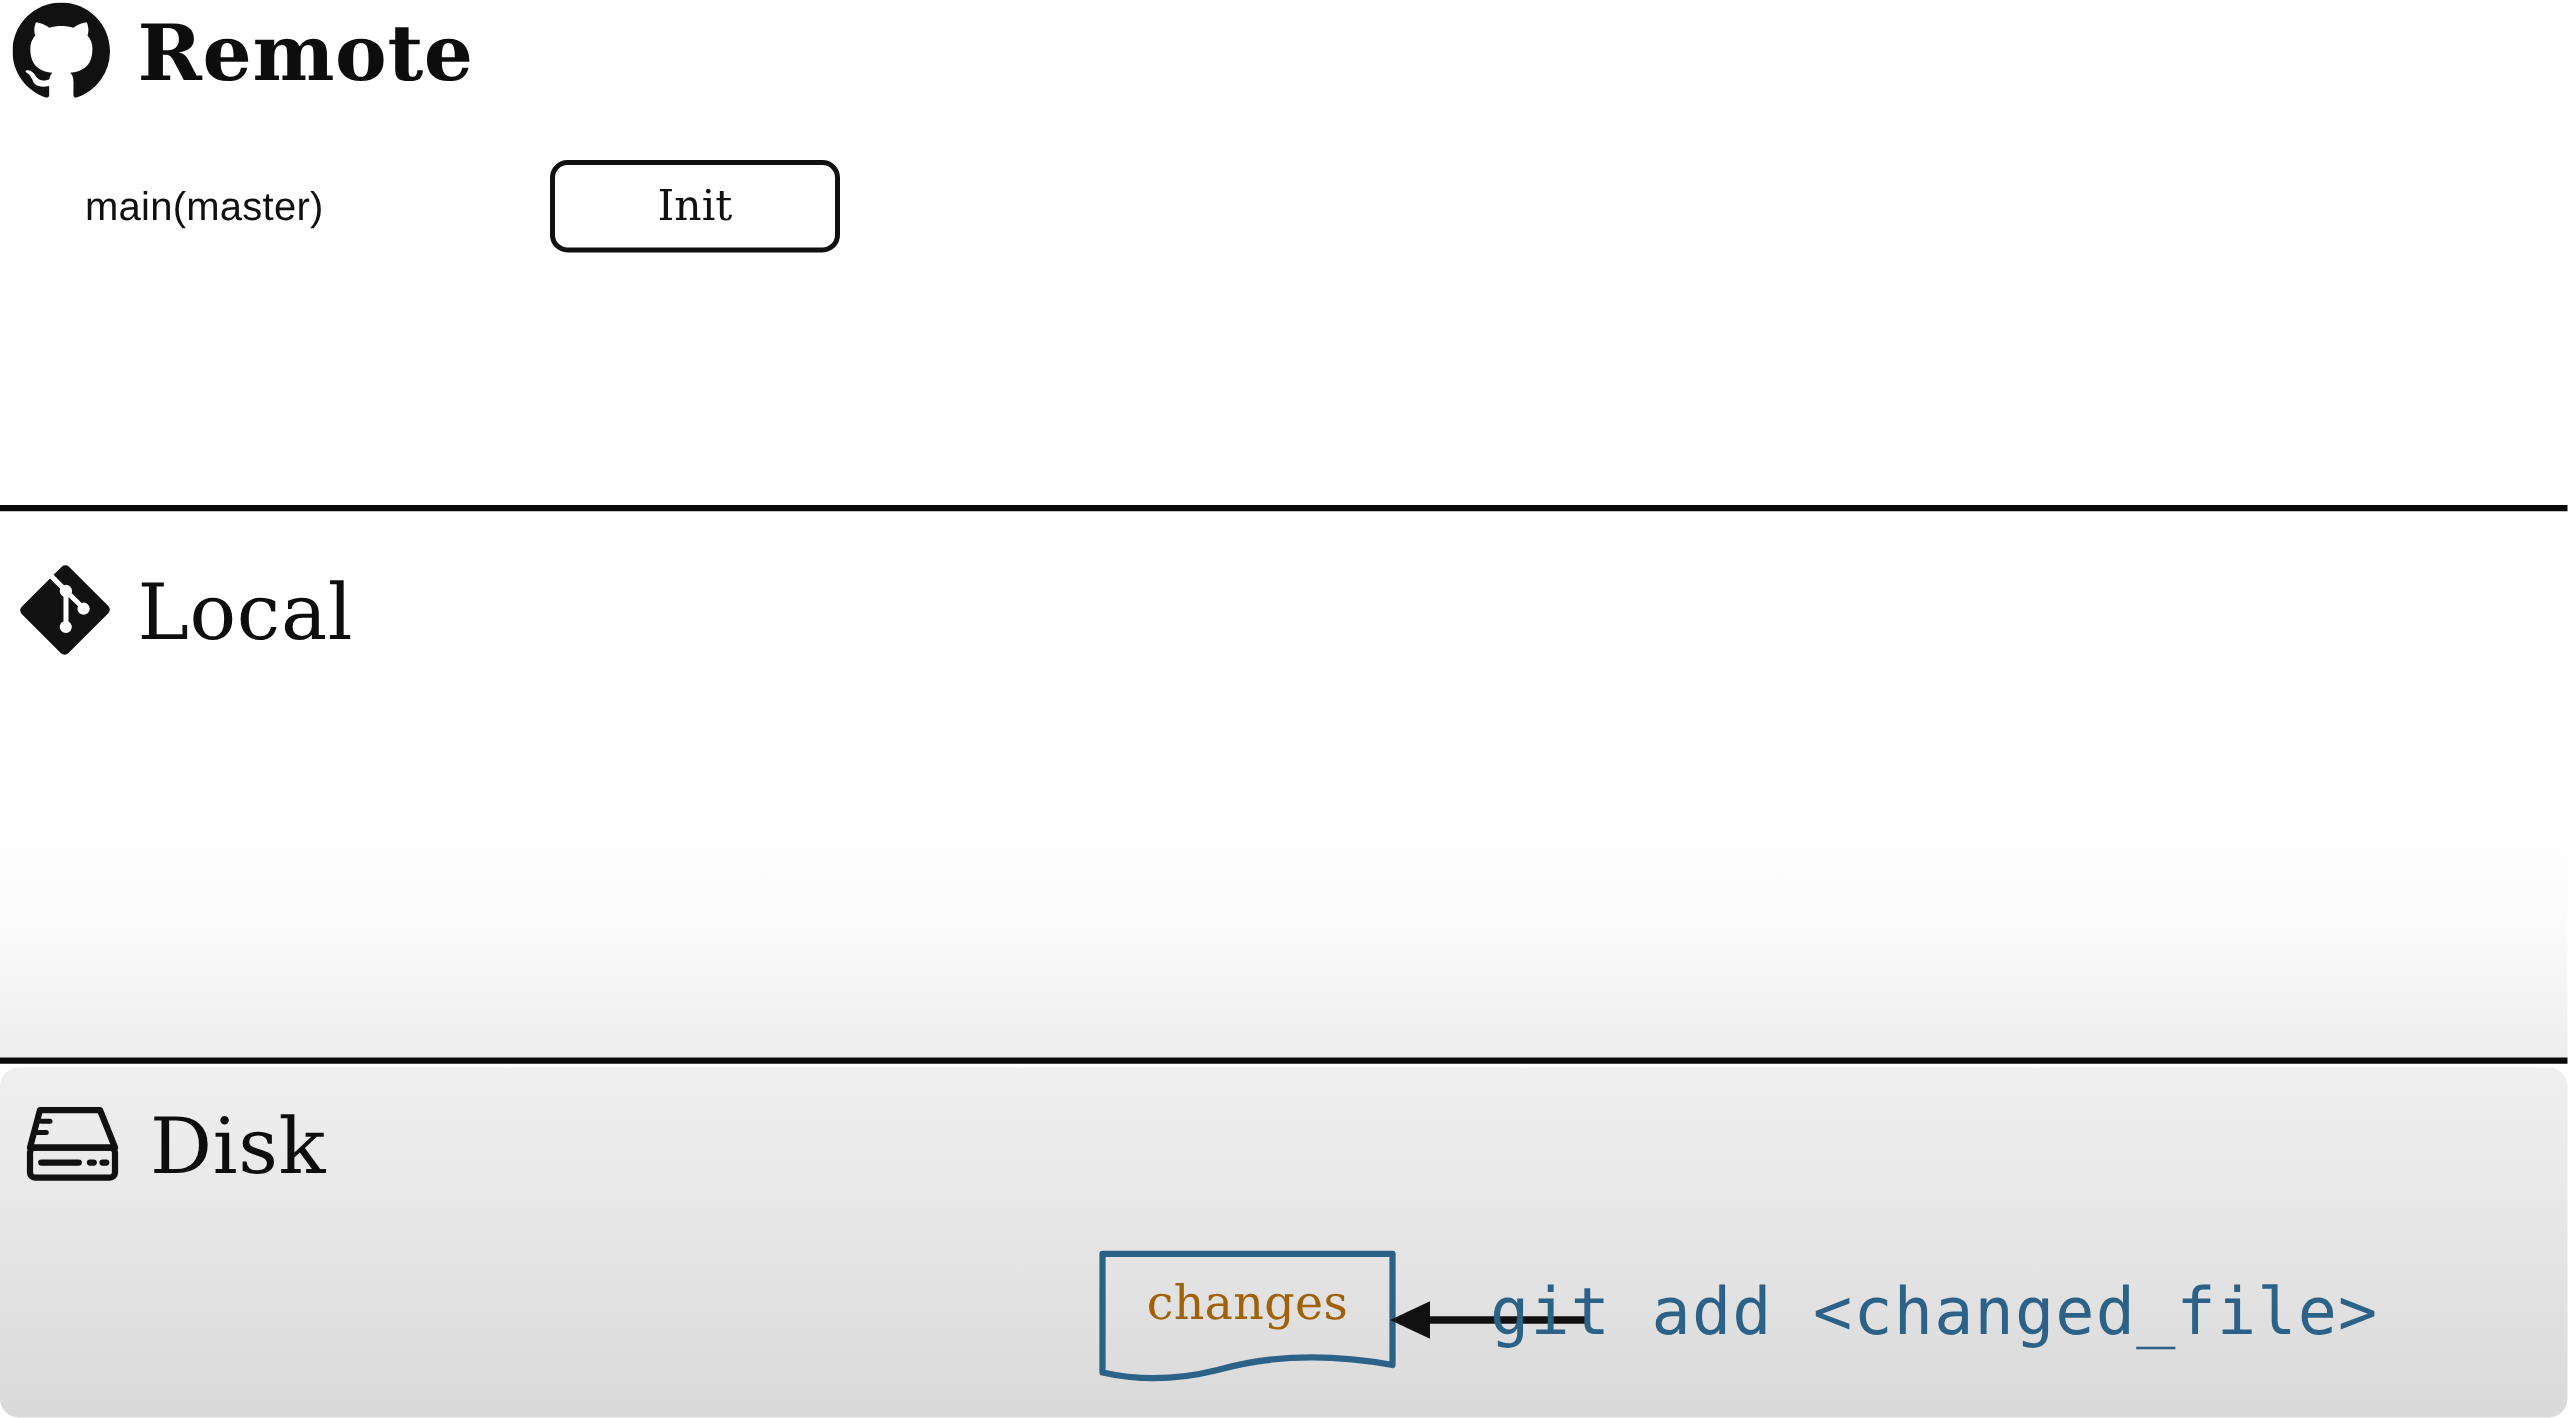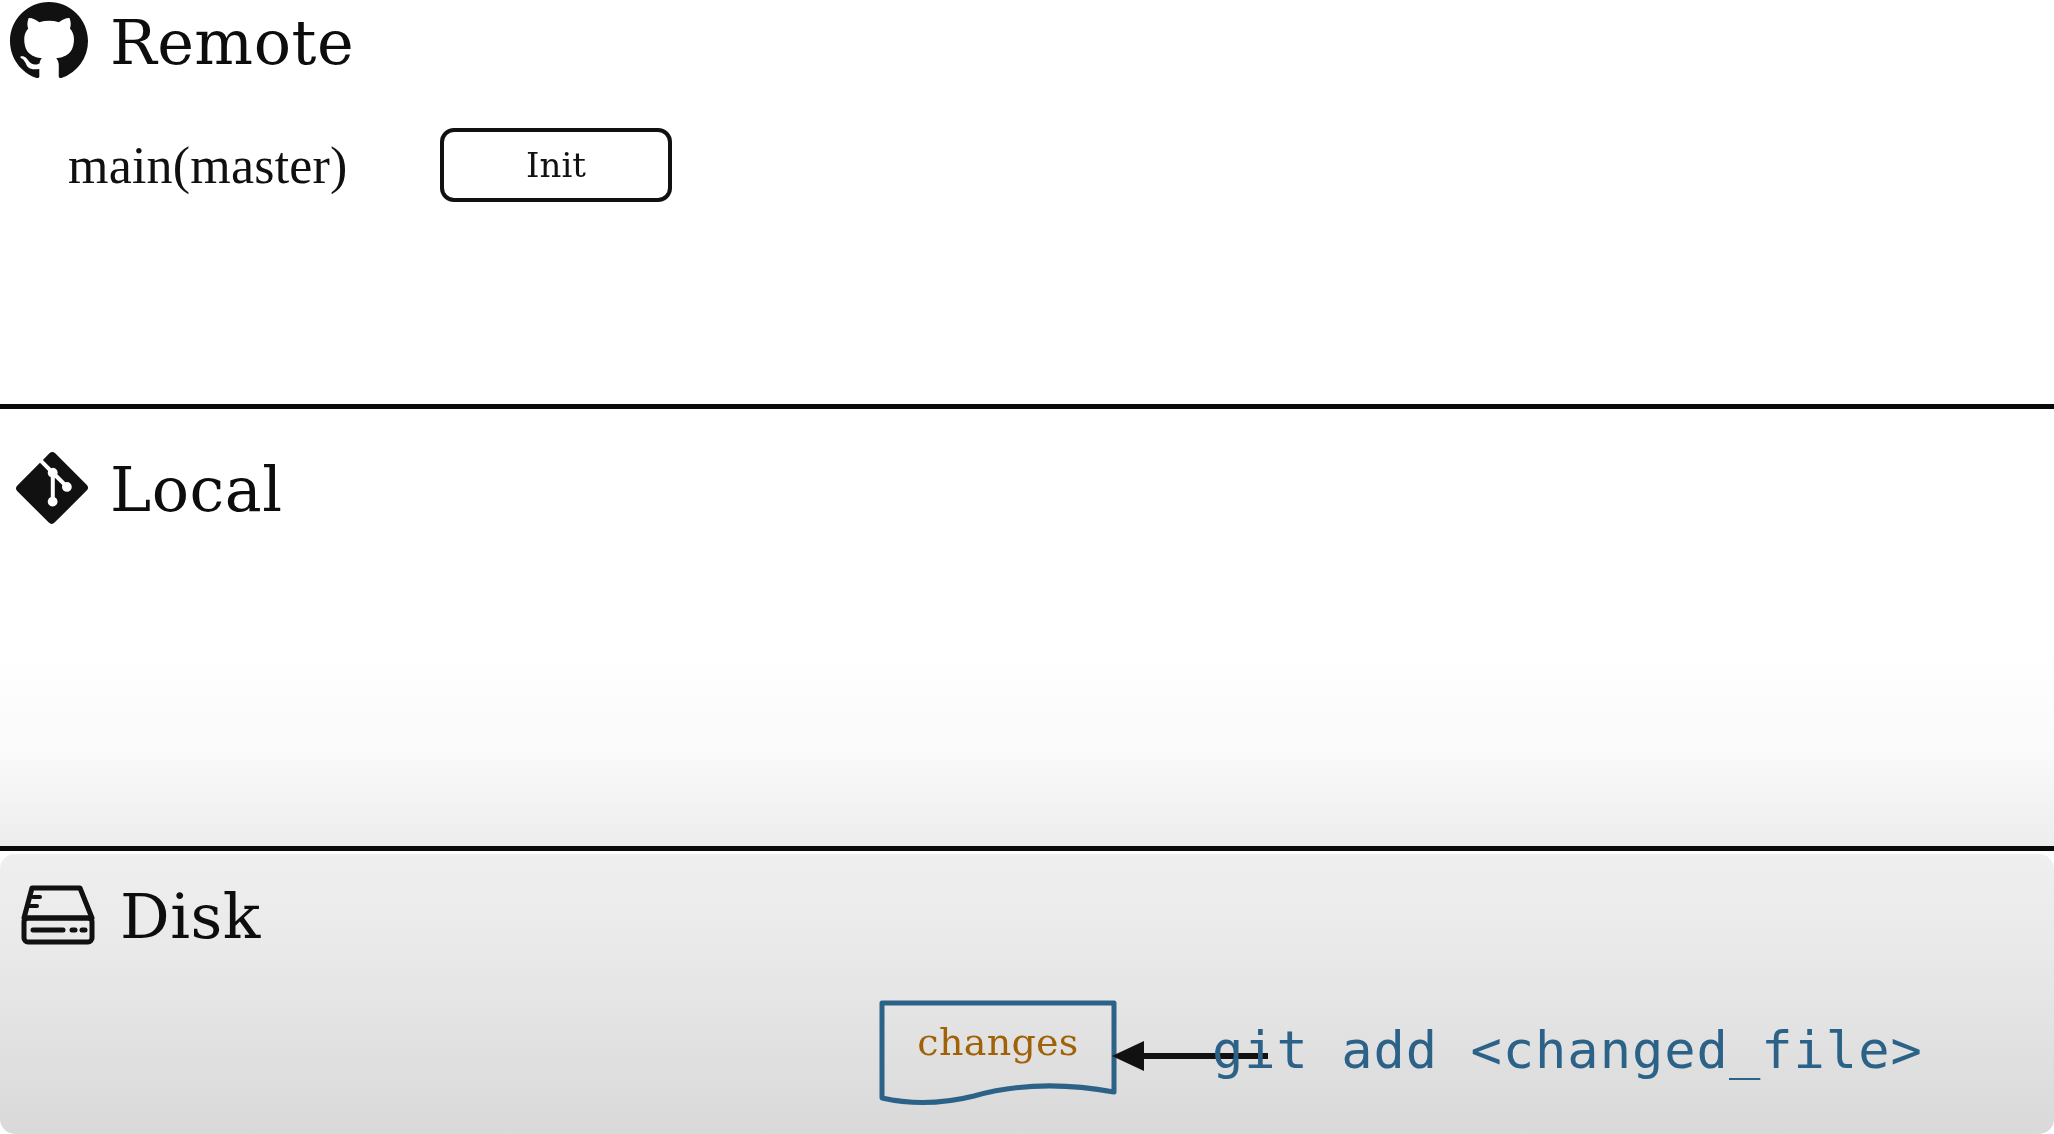--- a/index.html
+++ b/index.html
@@ -66,34 +66,34 @@
     line-height: 1;
     color: #0d0d0d;
     letter-spacing: 0.5px;
     white-space: nowrap;
   }
   .header-icon {
     display: block;
     flex: 0 0 auto;
   }
 
-  #header-remote { left: 10px; top: 2px; }
+  #header-remote { left: 10px; top: 2px; font-weight: bold; }
   #header-local  { left: 14px; top: 38px; gap: 20px; }
   #header-disk   { left: 18px; top: 28px; }
 
   
   .branch-row {
     position: absolute;
     display: flex;
     align-items: center;
     height: 86px;
   }
   .branch-name {
-    font-family: Liberation Serif, serif;
-    font-size: 52px;
+    font-family: Liberation Sans, sans-serif;
+    font-size: 32px;
     color: #101010;
     width: 360px;
     white-space: nowrap;
     letter-spacing: 0.2px;
   }
   .init-button {
     width: 232px;
     height: 74px;
     border: 4px solid #111111;
     border-radius: 14px;
@@ -151,21 +151,20 @@
   
   #git-command {
     position: absolute;
     left: 1192px;
     top: 1020px;
     font-family: "DejaVu Sans Mono", "Liberation Mono", monospace;
     font-size: 52px;
     color: #2c6288;
     white-space: pre;
     letter-spacing: 1px;
-    margin-left: 20px;
   }
 </style>
 </head>
 <body>
 
 <div class="section" id="section-remote">
 
   <div class="section-header" id="header-remote">
     <span class="header-icon">
       <svg width="78" height="78" viewBox="0 0 16 16" aria-hidden="true">

